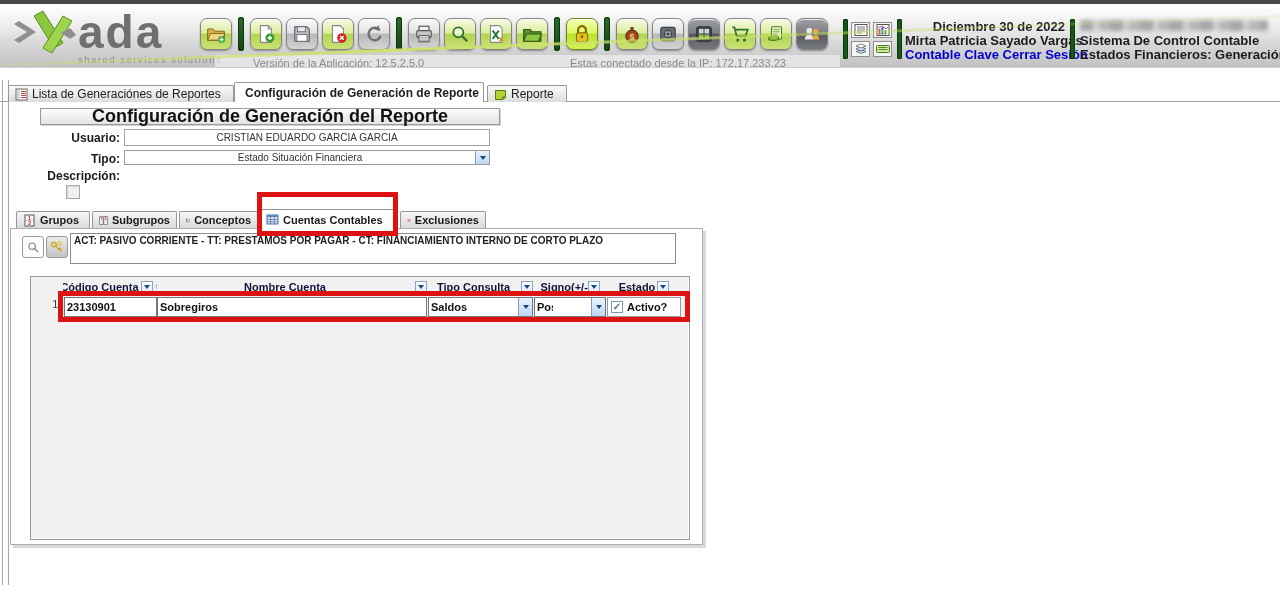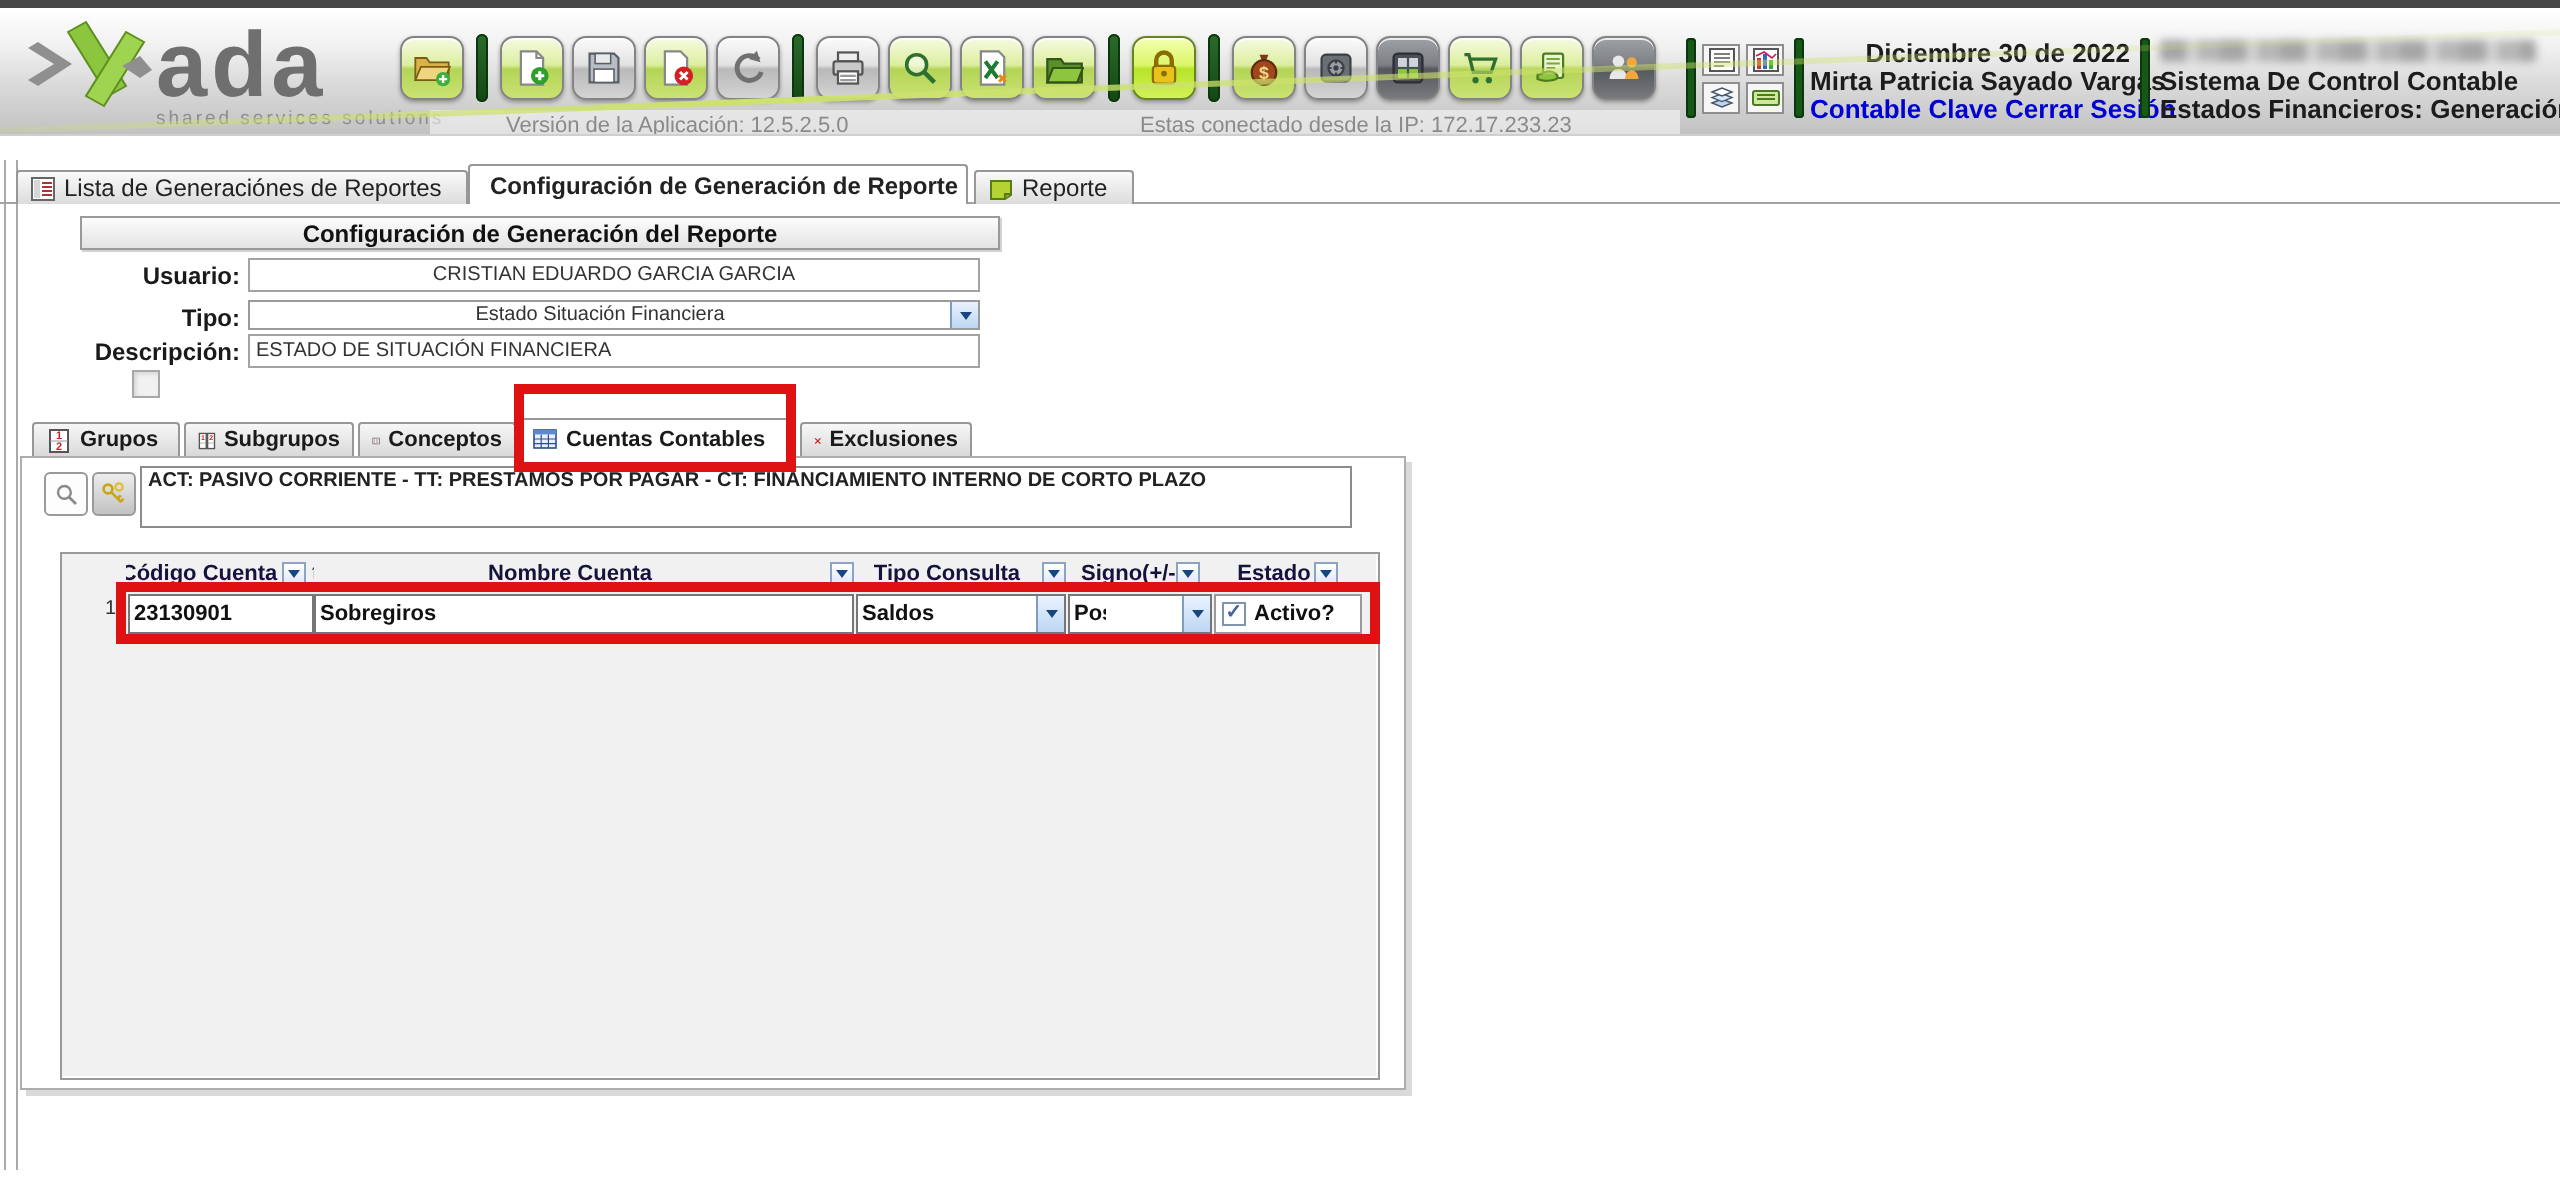--- a/index.html
+++ b/index.html
@@ -51,21 +51,21 @@
   .tabline { position:absolute; left:0; top:101px; width:1280px; height:1px; background:#a3a3a3; }
   .tab { position:absolute; display:flex; align-items:center; gap:4px; padding:0 6px;
     border:1px solid #979797; border-bottom:none; border-radius:2px 2px 0 0;
     background:linear-gradient(180deg,#fafafa,#dcdcdc); font-size:12px; color:#222; height:17px; }
   .tab.active { background:#fff; font-weight:bold; height:20px; z-index:3; }
   .tab .tlabel { white-space:nowrap; }
 
   .secbar { position:absolute; left:40px; top:108px; width:460px; height:17px;
     background:linear-gradient(180deg,#fcfcfc,#e3e3e3); border:1px solid #9a9a9a;
     box-shadow:1px 1px 0 #d2d2d2; display:flex; align-items:center; justify-content:center;
-    font-size:12px; font-weight:bold; color:#111; }
+    font-size:18px; font-weight:bold; color:#111; }
 
   
   .flabel { position:absolute; left:14px; width:106px; text-align:right; font-size:12px; font-weight:bold; color:#1a1a1a; }
   .finput { position:absolute; left:124px; width:366px; height:17px; background:#fff; border:1px solid #a3a3a3;
     font-size:10px; color:#333; display:flex; align-items:center; padding:0 3px; }
   .finput.center { justify-content:center; }
   .combo { position:absolute; left:124px; width:366px; height:15px; border:1px solid #9a9a9a; background:#fff;
     display:flex; align-items:center; }
   .combo .cval { flex:1; font-size:10px; color:#333; padding:0 3px; white-space:nowrap; overflow:hidden; }
   .cbtn { width:14px; height:100%; border-left:1px solid #7f9cc0;
@@ -341,23 +341,20 @@
 
   <div class="flabel" style="top:152px;">Tipo:</div>
   <div class="combo" style="top:150px;text-align:center;">
     <span class="cval">Estado Situación Financiera</span>
     <span class="cbtn">
         <span class="caret"></span>
       </span>
   </div>
 
   <div class="flabel" style="top:169px;">Descripción:</div>
-  <div class="finput" style="top:167px;">
-    <span>ESTADO DE SITUACIÓN FINANCIERA</span>
-  </div>
   <div class="emptychk"></div>
 
   <div class="itab" style="left:16px; width:74px;">
     <svg width="13" height="13" viewBox="0 0 13 13">
         <rect x="2" y="1" width="9" height="11" fill="#fff" stroke="#555"></rect>
         <path d="M2 6.5h9" stroke="#999" stroke-width="0.5"></path>
         <text x="6.5" y="5.6" font-size="5.5" text-anchor="middle" fill="#c22" font-weight="bold" font-family="Liberation Sans, sans-serif">1</text>
         <text x="6.5" y="11.2" font-size="5.5" text-anchor="middle" fill="#c22" font-weight="bold" font-family="Liberation Sans, sans-serif">2</text>
       </svg>
     <span>Grupos</span>

